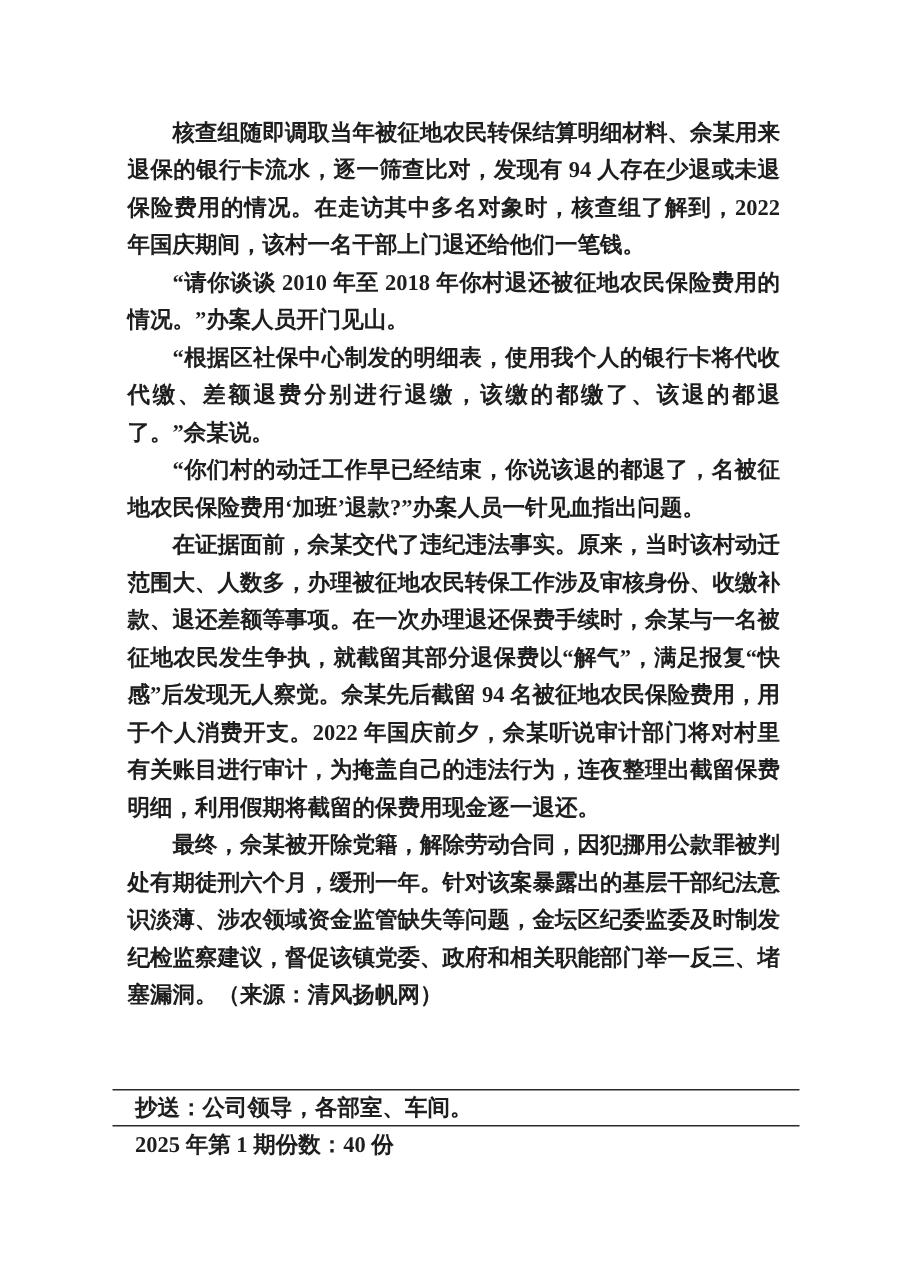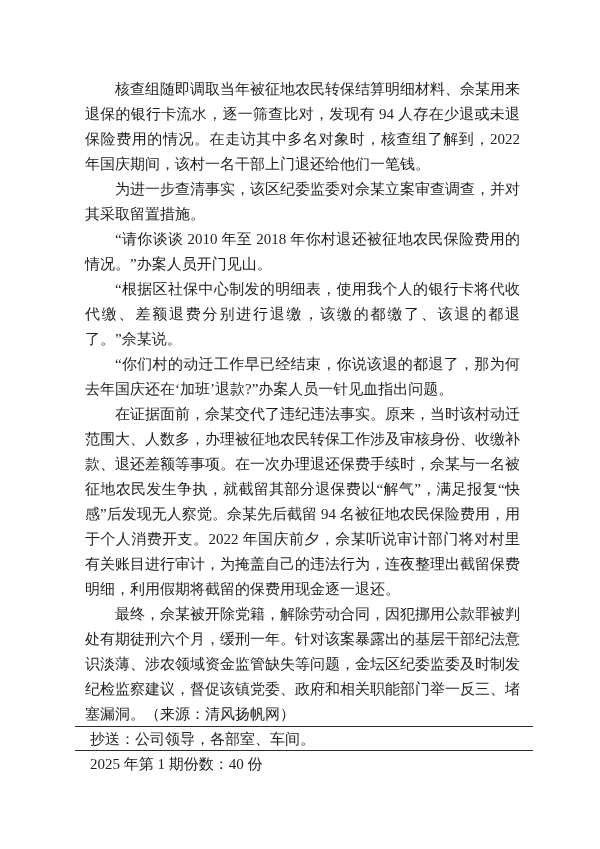--- a/index.html
+++ b/index.html
@@ -9,20 +9,21 @@
   }
   html,body{margin:0;padding:0;background:#ffffff;}
   .page{
     position:relative;
     width:552px;
     height:849px;
     background:var(--paper);
     overflow:hidden;
     font-family:"Liberation Serif","DejaVu Serif",serif;
     color:var(--ink);
+    font-weight:bold;
   }
   .doc-body{
     position:absolute;
     left:85px;
     top:77px;
     width:435px;
   }
   .doc-body p{
     margin:0;
     padding:0;
@@ -74,24 +75,23 @@
     color:var(--ink);
   }
 </style>
 </head>
 <body>
 
 <div class="page">
 
   <div class="doc-body">
     <p>核查组随即调取当年被征地农民转保结算明细材料、佘某用来退保的银行卡流水，逐一筛查比对，发现有 94 人存在少退或未退保险费用的情况。在走访其中多名对象时，核查组了解到，2022 年国庆期间，该村一名干部上门退还给他们一笔钱。</p>
-    <p>为进一步查清事实，该区纪委监委对佘某立案审查调查，并对其采取留置措施。</p>
     <p>“请你谈谈 2010 年至 2018 年你村退还被征地农民保险费用的情况。”办案人员开门见山。</p>
     <p>“根据区社保中心制发的明细表，使用我个人的银行卡将代收代缴、差额退费分别进行退缴，该缴的都缴了、该退的都退了。”佘某说。</p>
-    <p>“你们村的动迁工作早已经结束，你说该退的都退了，那为何去年国庆还在‘加班’退款?”办案人员一针见血指出问题。</p>
+    <p>“你们村的动迁工作早已经结束，你说该退的都退了，名被征地农民保险费用‘加班’退款?”办案人员一针见血指出问题。</p>
     <p>在证据面前，佘某交代了违纪违法事实。原来，当时该村动迁范围大、人数多，办理被征地农民转保工作涉及审核身份、收缴补款、退还差额等事项。在一次办理退还保费手续时，佘某与一名被征地农民发生争执，就截留其部分退保费以“解气”，满足报复“快感”后发现无人察觉。佘某先后截留 94 名被征地农民保险费用，用于个人消费开支。2022 年国庆前夕，佘某听说审计部门将对村里有关账目进行审计，为掩盖自己的违法行为，连夜整理出截留保费明细，利用假期将截留的保费用现金逐一退还。</p>
     <p>最终，佘某被开除党籍，解除劳动合同，因犯挪用公款罪被判处有期徒刑六个月，缓刑一年。针对该案暴露出的基层干部纪法意识淡薄、涉农领域资金监管缺失等问题，金坛区纪委监委及时制发纪检监察建议，督促该镇党委、政府和相关职能部门举一反三、堵塞漏洞。（来源：清风扬帆网）</p>
   </div>
 
   <div class="rule rule-top"></div>
 
   <div class="cc-row">抄送：公司领导，各部室、车间。</div>
 
   <div class="rule rule-bottom"></div>
 

